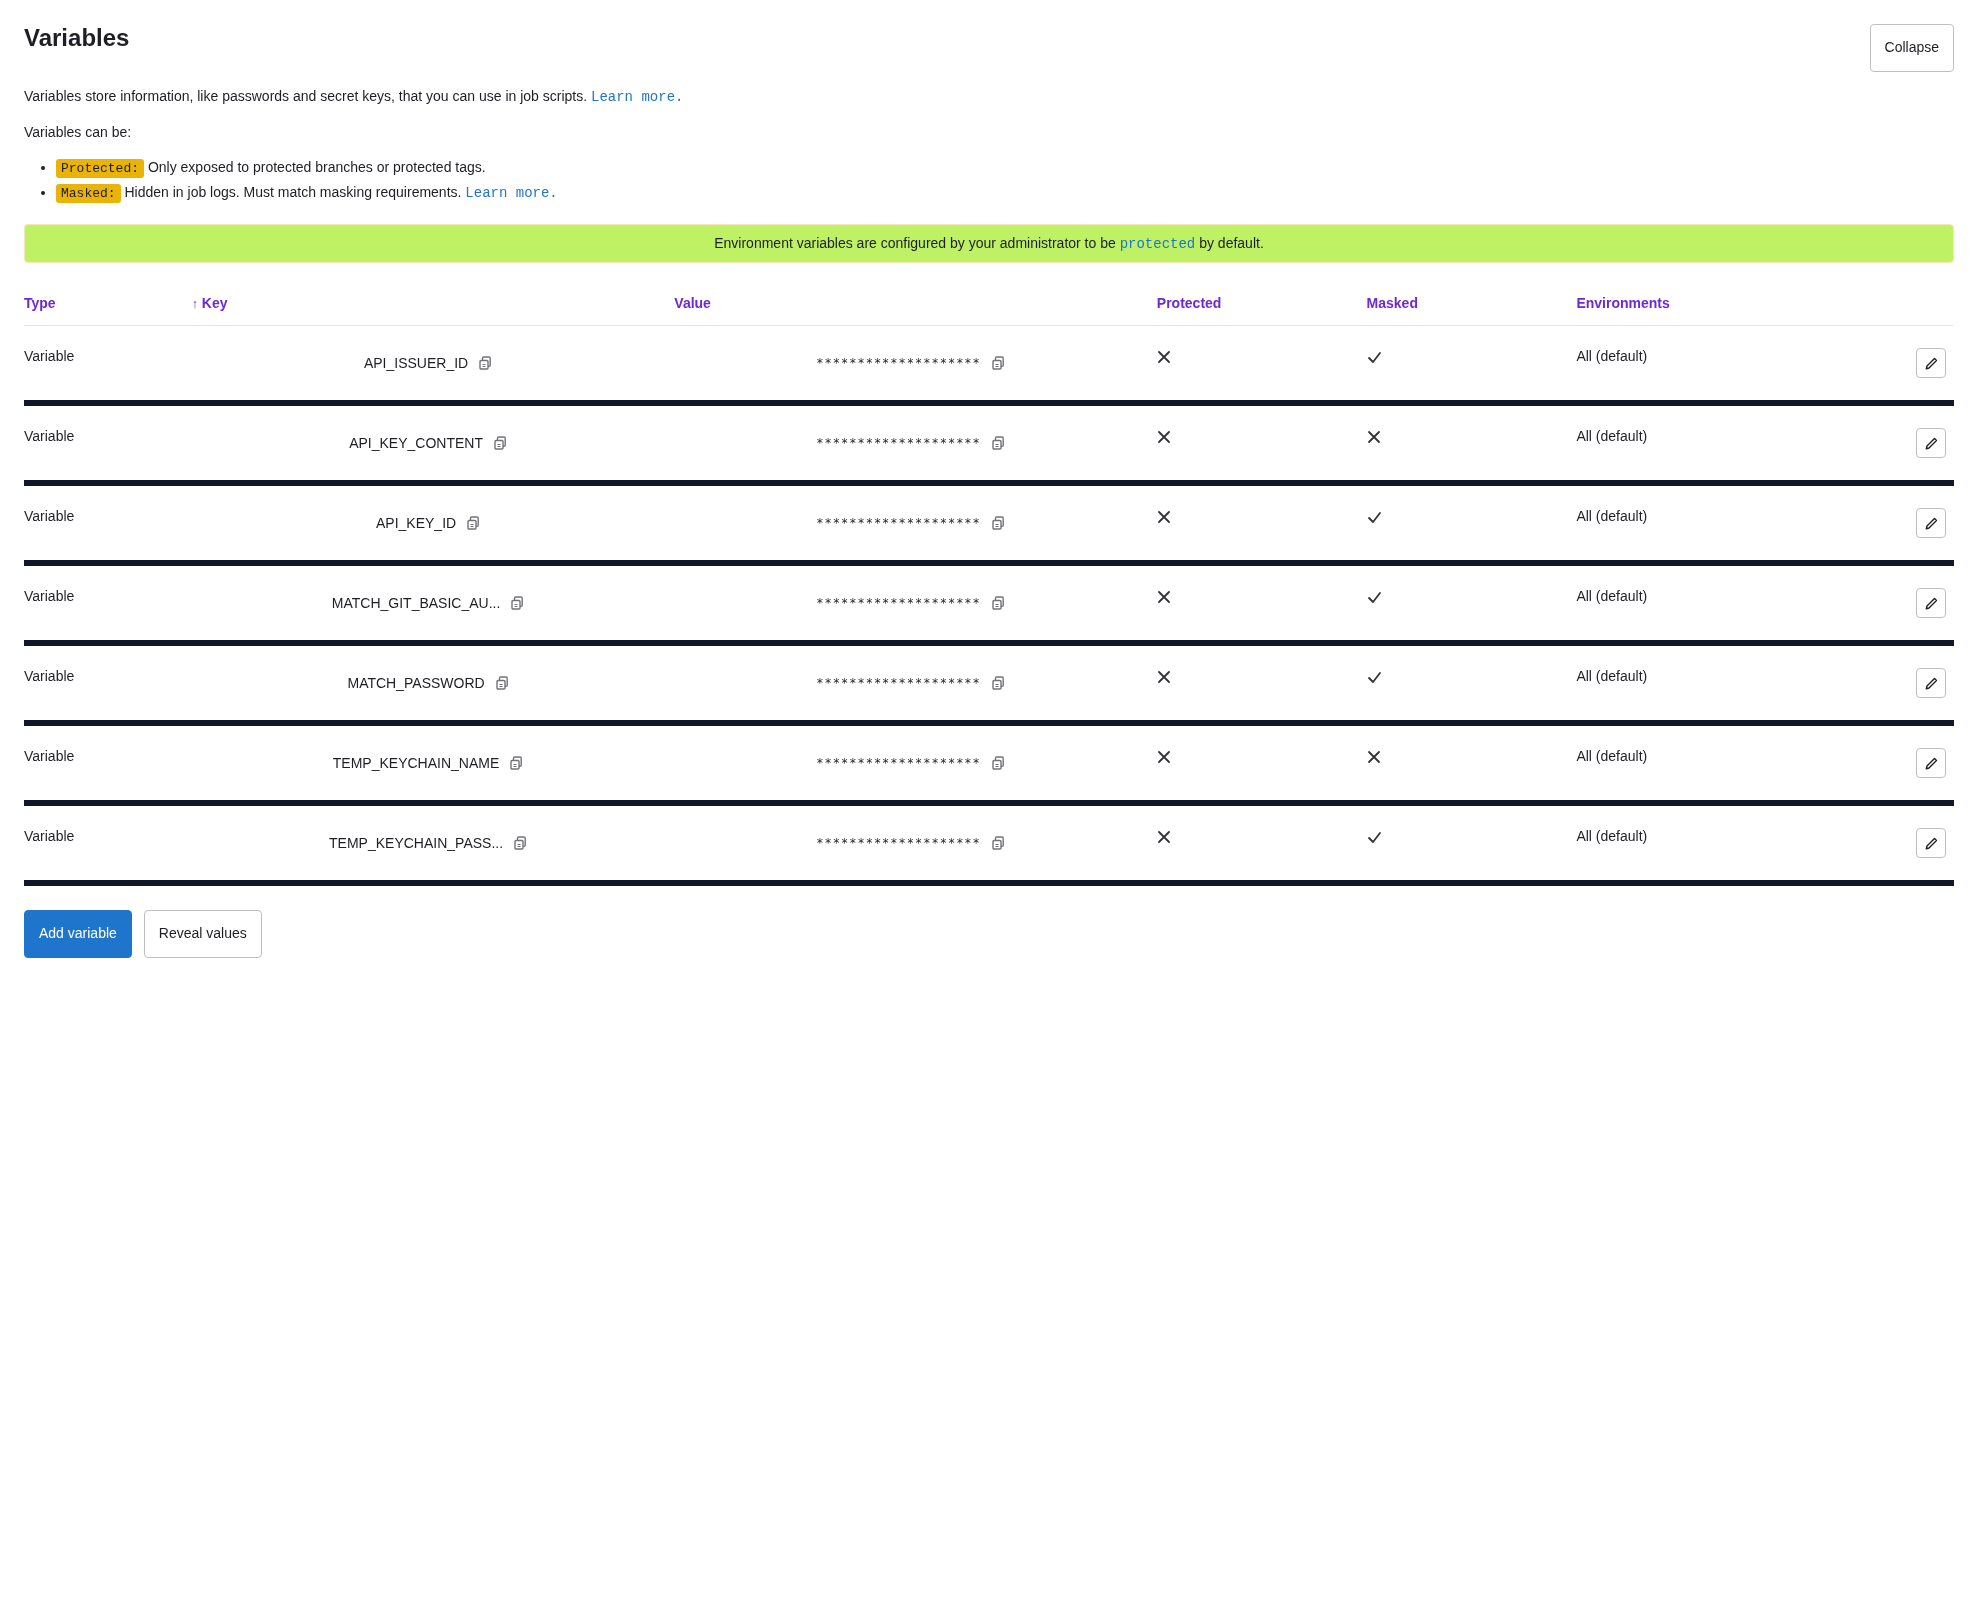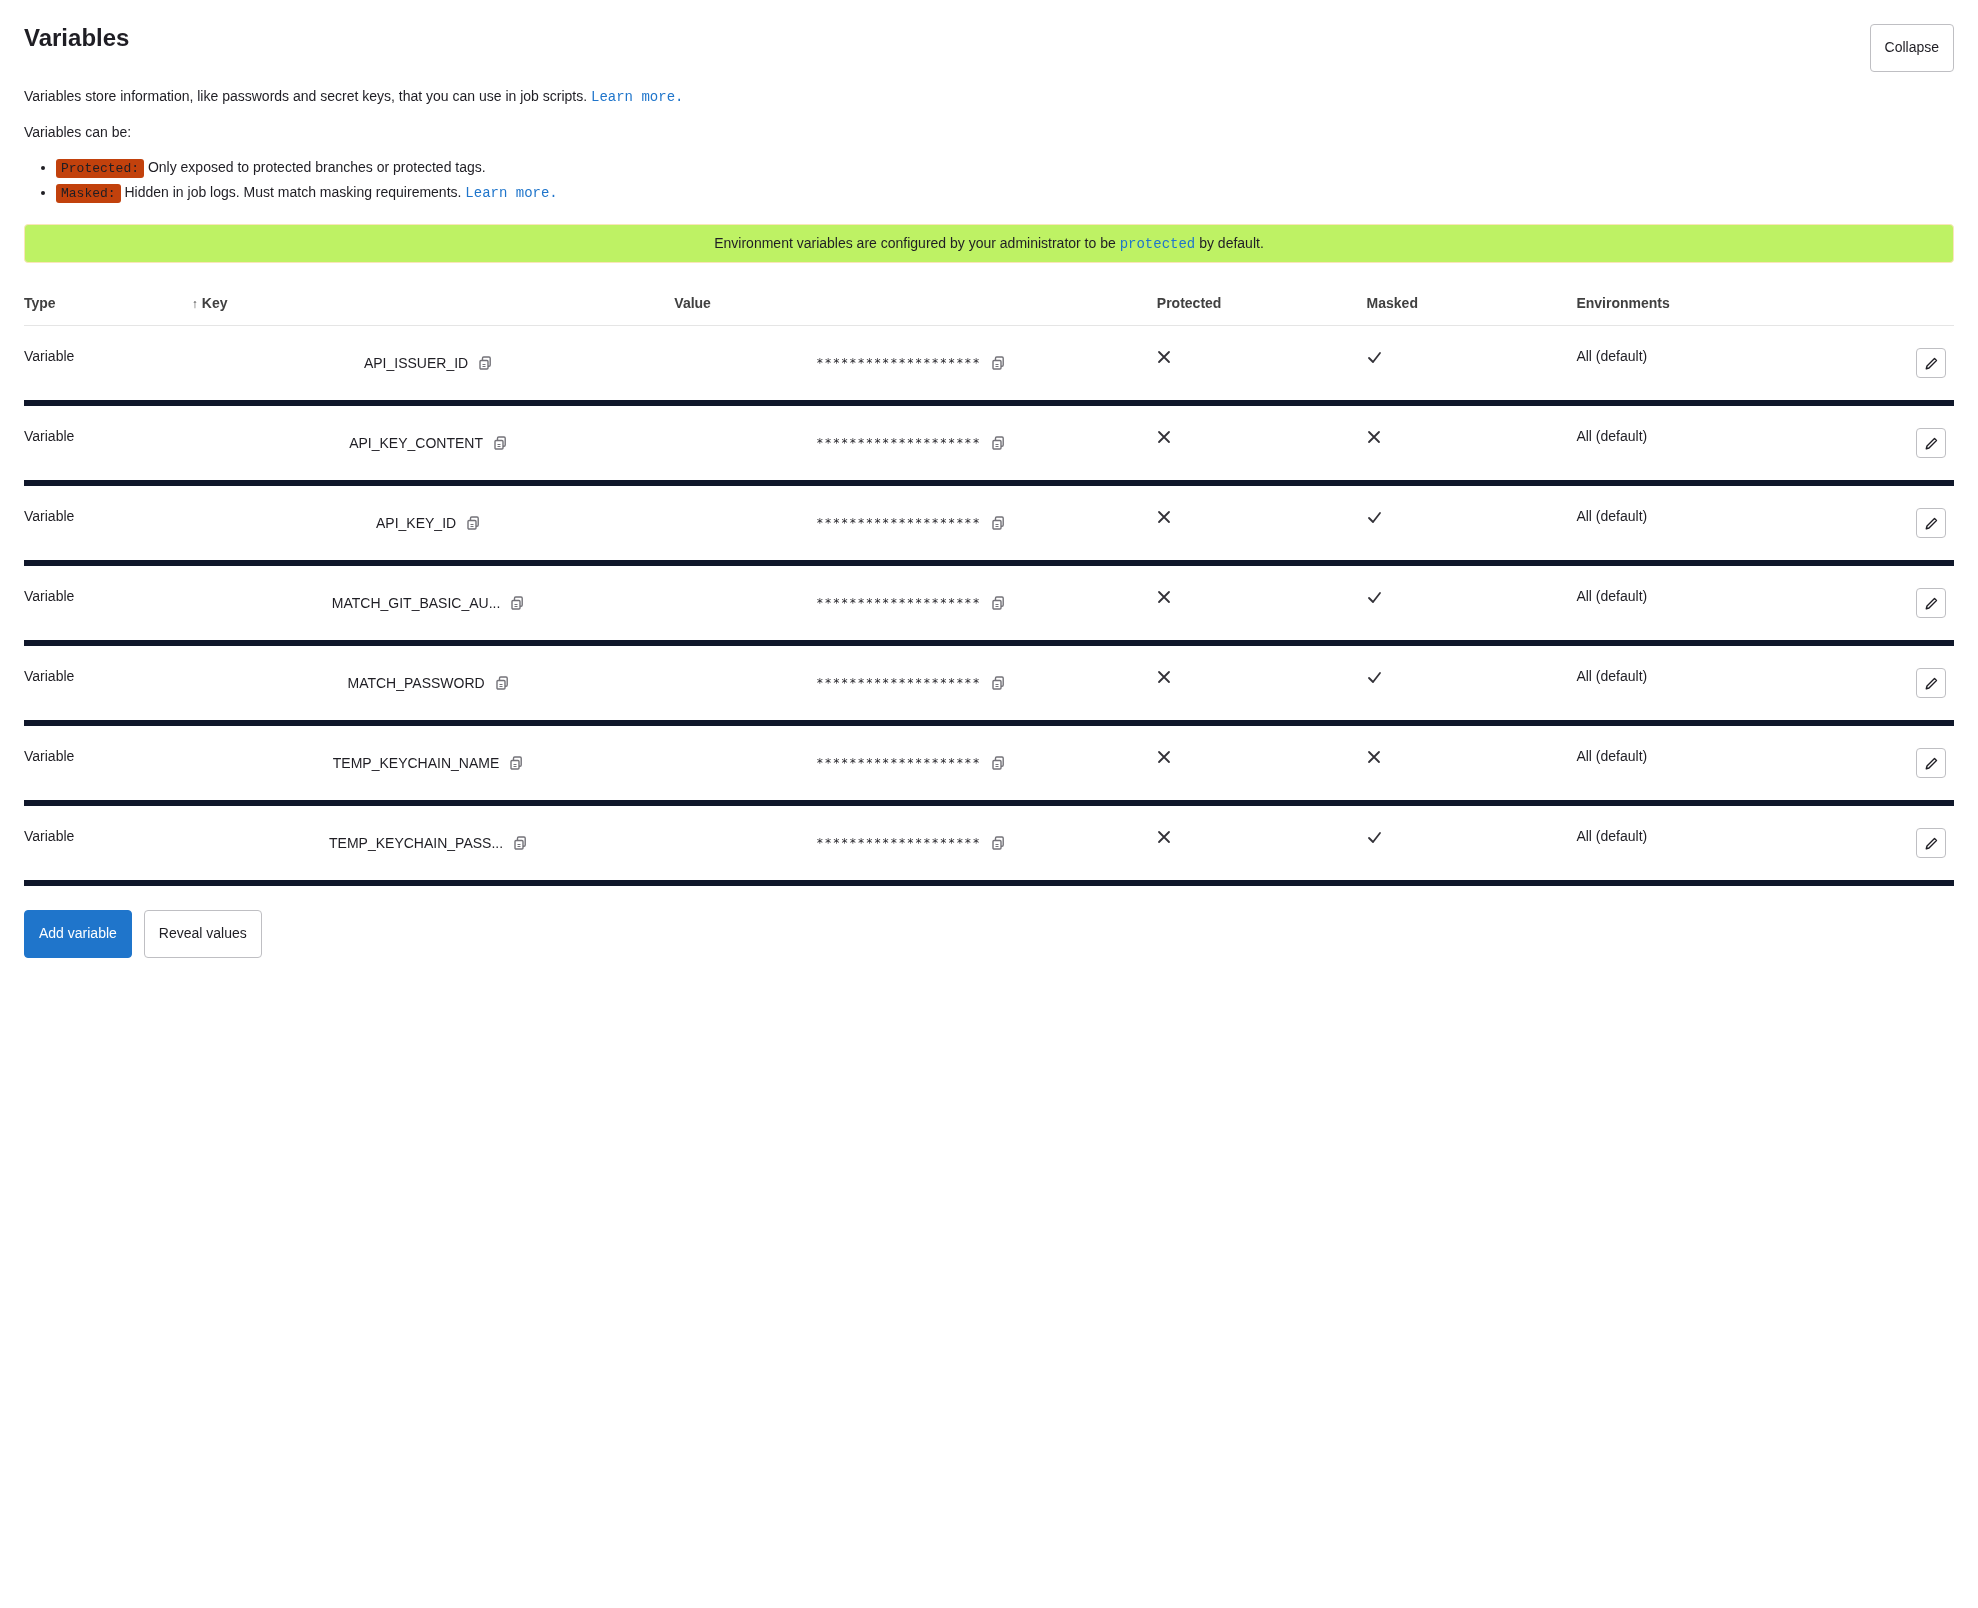--- a/index.html
+++ b/index.html
@@ -50,21 +50,21 @@
   a.link { color: #1f75cb; text-decoration: none; font-family: Liberation Mono, monospace; }
   ul.bullets {
     margin: 8px 0 18px 0;
     padding-left: 32px;
   }
   ul.bullets li {
     line-height: 1.8;
     color: #1f1e24;
   }
   code.tag {
-    background: #c2410c;
+    background: #eab308;
     color: #1f1e24;
     padding: 2px 5px;
     border-radius: 3px;
     font-family: "SFMono-Regular", Consolas, "Liberation Mono", Menlo, monospace;
     font-size: 13px;
   }
   .alert {
     background: #bef264;
     border: 1px solid #fae5ba;
     border-radius: 4px;
@@ -76,21 +76,21 @@
   }
   .alert a { color: #1f75cb; text-decoration: none; }
   table.vars {
     width: 100%;
     border-collapse: collapse;
   }
   table.vars thead th {
     text-align: left;
     font-weight: 600;
     font-size: 14px;
-    color: #404040;
+    color: #6d28d9;
     padding: 12px 8px 14px 0;
     border-bottom: 1px solid #e5e5e5;
     vertical-align: middle;
   }
   table.vars tbody td {
     padding: 22px 8px 22px 0;
     border-bottom: 6px solid #0f172a;
     font-size: 14px;
     color: #1f1e24;
     vertical-align: top;

